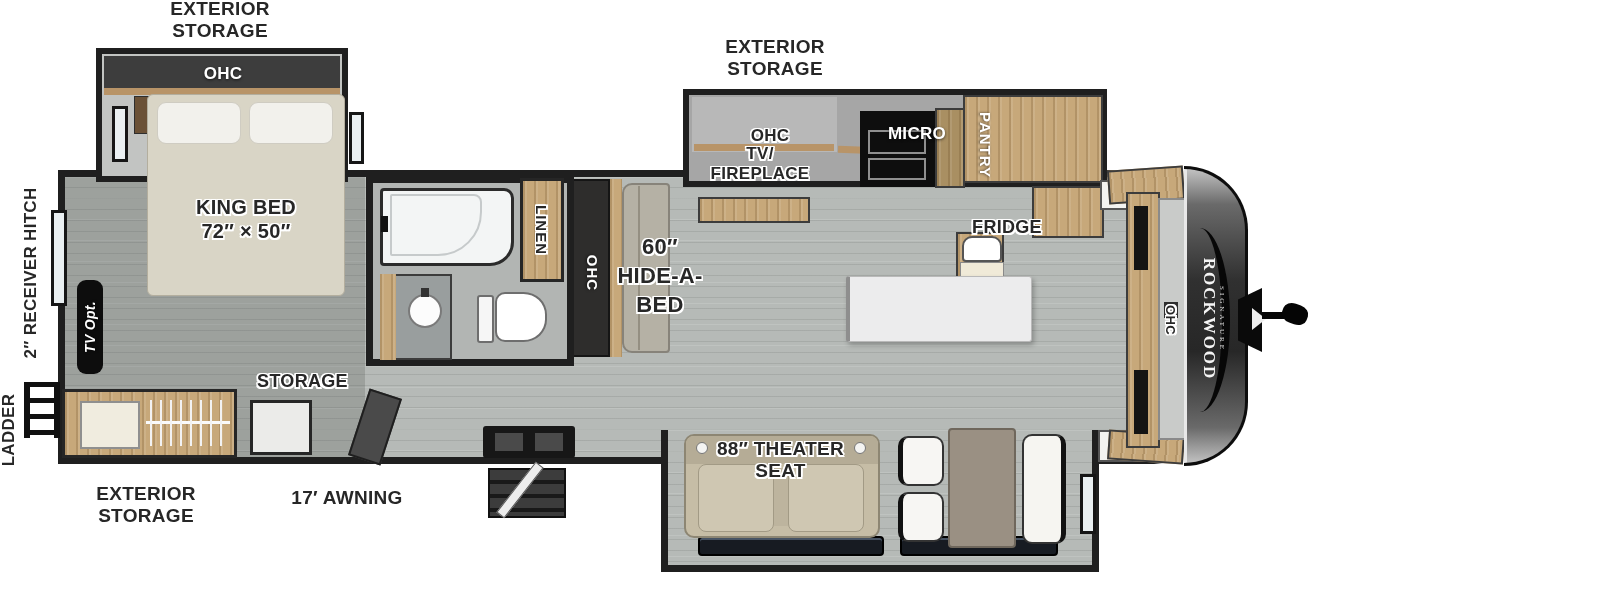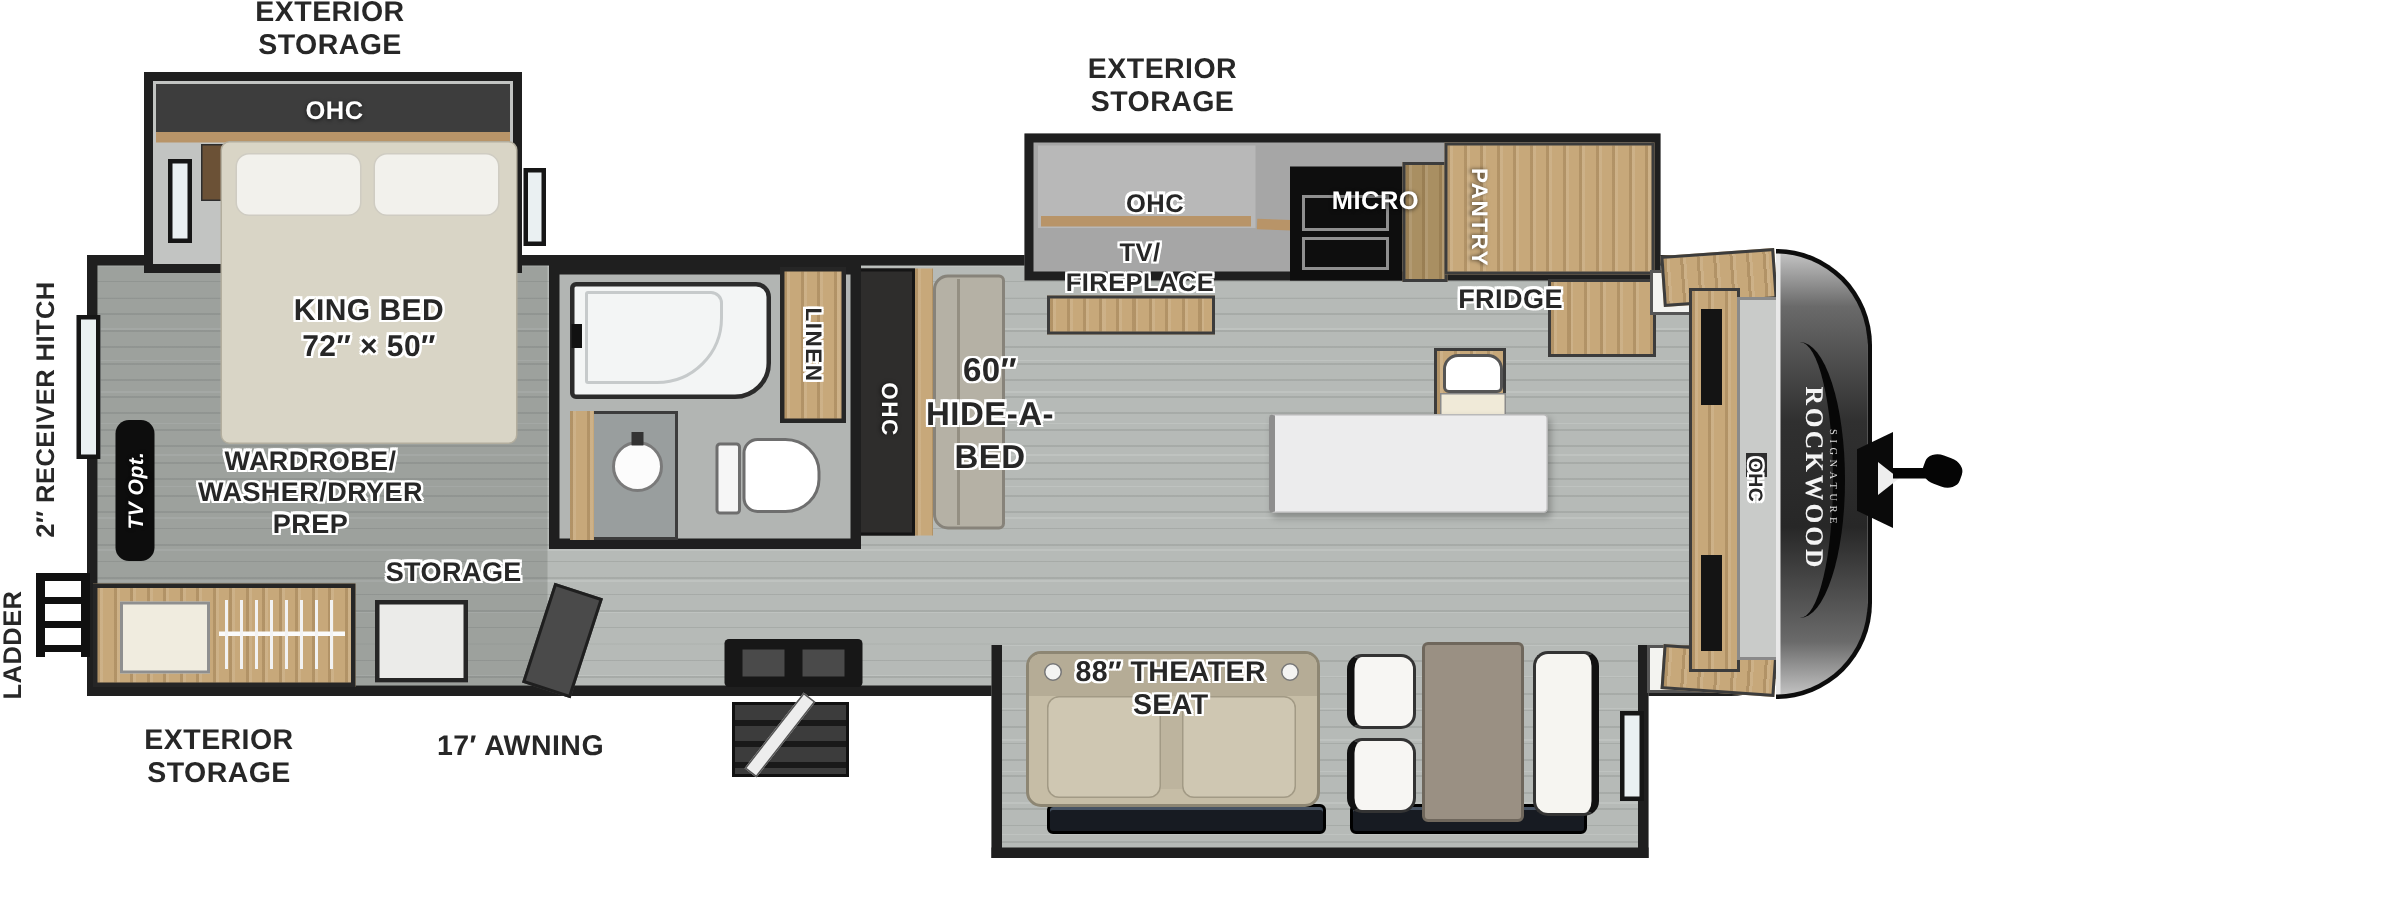--- a/index.html
+++ b/index.html
@@ -140,40 +140,37 @@
 STORAGE</div>
   <div class="lbl" style="left:675px;top:36px;width:200px;font-size:19px;">EXTERIOR
 STORAGE</div>
   <div class="lbl" style="left:46px;top:483px;width:200px;font-size:19px;">EXTERIOR
 STORAGE</div>
   <div class="lbl" style="left:247px;top:487px;width:200px;font-size:19px;">17′ AWNING</div>
 
   <div class="lbl w" style="left:160px;top:64px;width:126px;font-size:17px;">OHC</div>
   <div class="lbl" style="left:147px;top:196px;width:198px;font-size:20px;">KING BED
 72″ × 50″</div>
-  <div class="lbl" style="left:107px;top:297px;width:200px;font-size:18px;">WARDROBE/
-WASHER/DRYER
-PREP</div>
   <div class="lbl" style="left:240px;top:371px;width:125px;font-size:18px;">STORAGE</div>
 
   <div class="lbl vl" style="left:-51px;top:420px;width:120px;height:20px;font-size:17px;">LADDER</div>
   <div class="lbl vl" style="left:-89px;top:263px;width:240px;height:20px;font-size:17px;">2″ RECEIVER HITCH</div>
   <div class="lbl w vl it" style="left:47px;top:319px;width:86px;height:16px;font-size:14px;">TV Opt.</div>
 
   <div class="lbl vr" style="left:502px;top:222px;width:80px;height:16px;font-size:15px;letter-spacing:1px;">LINEN</div>
   <div class="lbl w vr" style="left:558px;top:265px;width:70px;height:16px;font-size:15px;letter-spacing:1px;">OHC</div>
   <div class="lbl" style="left:600px;top:232px;width:120px;font-size:22px;line-height:1.32;">60″
 HIDE-A-
 BED</div>
 
   <div class="lbl" style="left:710px;top:126px;width:120px;font-size:17px;">OHC</div>
   <div class="lbl w" style="left:857px;top:124px;width:120px;font-size:17px;">MICRO</div>
   <div class="lbl w vr" style="left:939px;top:136px;width:92px;height:18px;font-size:15px;letter-spacing:1px;">PANTRY</div>
-  <div class="lbl" style="left:695px;top:159px;width:130px;font-size:17px;">TV/
+  <div class="lbl" style="left:695px;top:144px;width:130px;font-size:17px;">TV/
 FIREPLACE</div>
-  <div class="lbl" style="left:947px;top:189px;width:120px;font-size:18px;">FRIDGE</div>
+  <div class="lbl" style="left:947px;top:217px;width:120px;font-size:18px;">FRIDGE</div>
 
   <div class="lbl" style="left:688px;top:438px;width:185px;font-size:19px;">88″ THEATER
 SEAT</div>
 
   <div class="lbl vr" style="left:1145px;top:313px;width:52px;height:14px;font-size:13px;">OHC</div>
 
 </div>
 
 </body></html>

